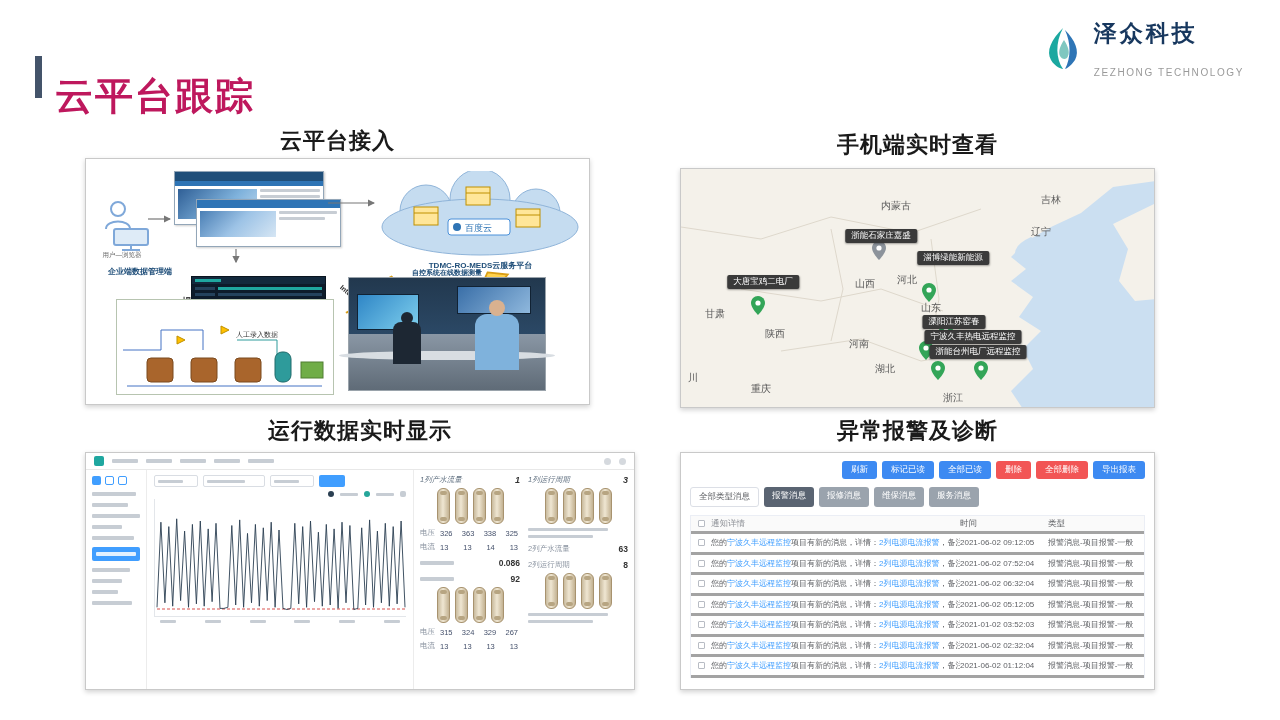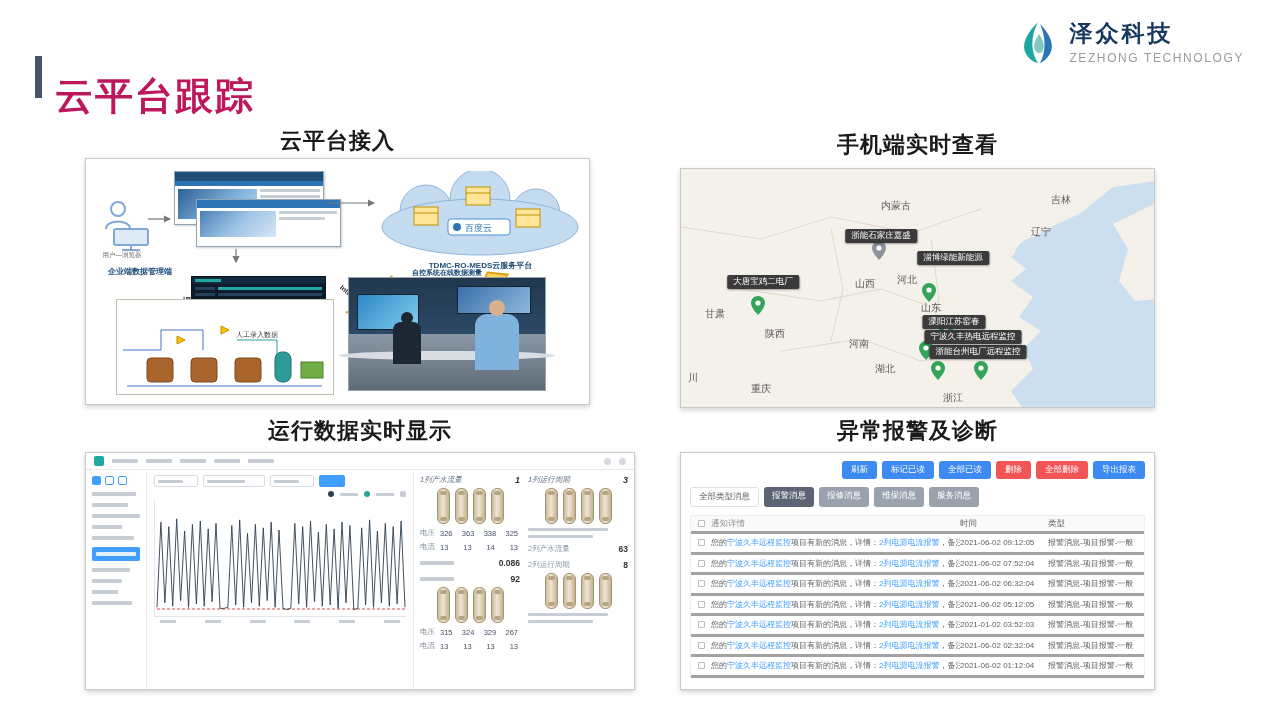--- a/index.html
+++ b/index.html
@@ -6,21 +6,21 @@
   html,body { width:1280px; height:720px; }
   body { font-family:"Liberation Sans", sans-serif; background:#ffffff; }
   .slide { position:relative; width:1280px; height:720px; background:#fff; overflow:hidden; }
 
   
   .title-wrap { position:absolute; left:35px; top:32px; display:flex; align-items:center; gap:13px; }
   .title-accent { width:7px; height:42px; background:#44546A; }
   .page-title { font-size:38px; font-weight:bold; color:#be185d; letter-spacing:2px;margin-top:39px; }
   .brand { position:absolute; right:36px; top:18px; display:flex; align-items:center; gap:9px; }
   .brand-name { font-size:23px; font-weight:bold; color:#17375E; letter-spacing:3px; }
-  .brand-sub { font-size:12px; color:#9a9a9a; letter-spacing:1.6px; margin-top:2px; }
+  .brand-sub { font-size:10px; color:#9a9a9a; letter-spacing:1.6px; margin-top:18px; }
 
   
   .cell-caption { position:absolute; font-size:22px; font-weight:bold; color:#1a1a1a; text-align:center; letter-spacing:1px; }
   .panel { position:absolute; background:#fff; border:1px solid #c9c9c9; box-shadow:0 2px 5px rgba(0,0,0,.18); overflow:hidden; }
 
   
   .p1 { left:85px; top:158px; width:505px; height:247px; }
   .p1 .abs { position:absolute; }
   .p1-user-label { left:0; top:92px; width:72px; text-align:center; font-size:6.5px; color:#666; }
   .shot { border:1px solid #93a6b8; background:#fff; box-shadow:1px 1px 2px rgba(0,0,0,.2); }
@@ -291,21 +291,21 @@
       <path d="M350,68 Q328,78 336,92 Q348,103 363,95 Q372,80 350,68 Z" fill="#CBDFF1"></path>
       <path d="M432,55 L447,80 L438,112 L454,132 L475,130 L475,34 Z" fill="#F4F1EA"></path>
       <path d="M0,58 L80,70 L150,48 L230,64 L300,40" stroke="#DED8CC" fill="none"></path>
       <path d="M60,120 L140,132 L200,120 L262,142" stroke="#DED8CC" fill="none"></path>
       <path d="M100,182 L180,170 L240,192 L302,182" stroke="#DED8CC" fill="none"></path>
       <path d="M150,60 L162,120 L150,172" stroke="#DED8CC" fill="none"></path>
       <path d="M250,70 L258,130 L248,180" stroke="#DED8CC" fill="none"></path>
     </svg>
 
     <div class="map-label" style="left:215px;top:30px;">内蒙古</div>
-    <div class="map-label" style="left:380px;top:24px;font-family:Liberation Serif, serif;">吉林</div>
+    <div class="map-label" style="left:370px;top:24px;font-family:Liberation Serif, serif;">吉林</div>
     <div class="map-label" style="left:360px;top:56px;">辽宁</div>
     <div class="map-label" style="left:226px;top:104px;">河北</div>
     <div class="map-label" style="left:184px;top:108px;">山西</div>
     <div class="map-label" style="left:250px;top:132px;">山东</div>
     <div class="map-label" style="left:34px;top:138px;">甘肃</div>
     <div class="map-label" style="left:94px;top:158px;">陕西</div>
     <div class="map-label" style="left:178px;top:168px;">河南</div>
     <div class="map-label" style="left:204px;top:193px;">湖北</div>
     <div class="map-label" style="left:80px;top:213px;">重庆</div>
     <div class="map-label" style="left:272px;top:222px;">浙江</div>

